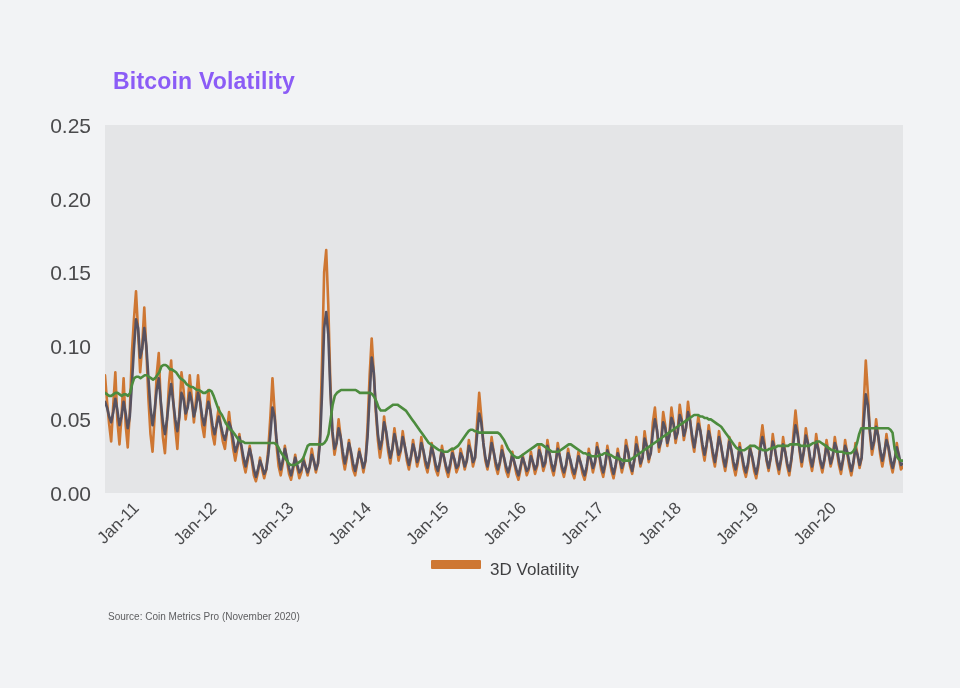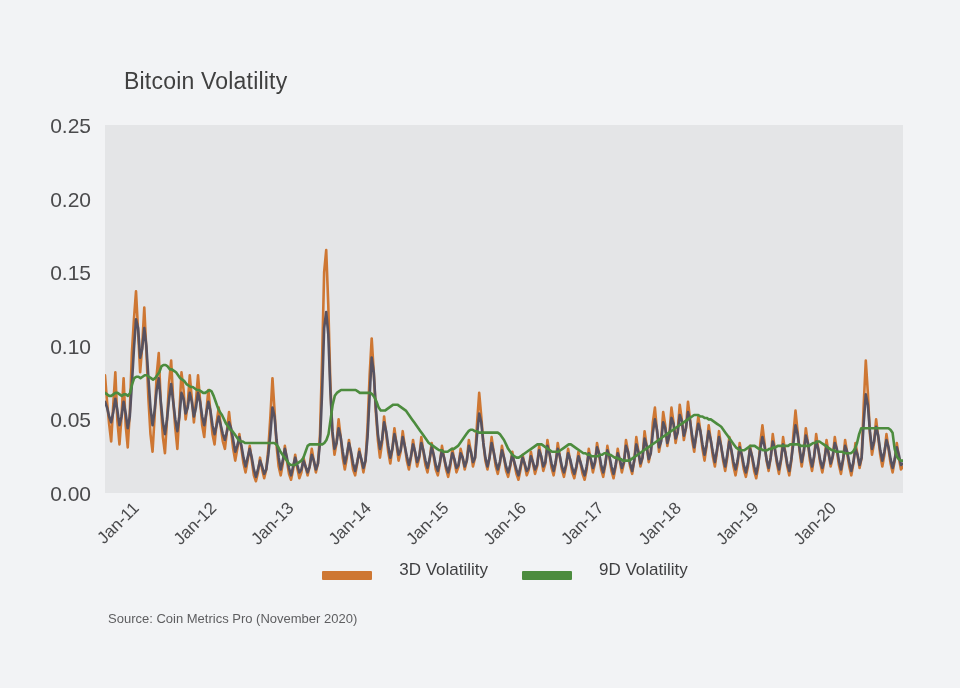--- a/index.html
+++ b/index.html
@@ -13,25 +13,25 @@
     font-family: "Liberation Sans", sans-serif;
     overflow: hidden;
   }
   #figure {
     position: relative;
     width: 960px;
     height: 688px;
   }
   #chart-title {
     position: absolute;
-    left: 124px;
+    left: 113px;
     top: 68px;
     font-size: 23px;
-    font-weight: normal;
-    color: #404040;
+    font-weight: bold;
+    color: #8b5cf6;
     letter-spacing: 0.2px;
   }
   #plot-svg {
     position: absolute;
     left: 0;
     top: 0;
   }
   .ytick-label {
     font-size: 21px;
     fill: #4A4A4C;
@@ -47,37 +47,37 @@
     left: 105px;
     top: 560px;
     width: 800px;
     display: flex;
     justify-content: center;
     align-items: center;
     gap: 34px;
   }
   .legend-entry {
     display: flex;
-    align-items: flex-end;
-    gap: 27px;
+    align-items: flex-start;
+    gap: 9px;
   }
   .legend-swatch {
     width: 50px;
     height: 9px;
     border-radius: 1px;
   }
   .legend-label {
     font-size: 17px;
     color: #3F3F41;
   }
   #source-note {
     position: absolute;
     left: 108px;
     top: 611px;
-    font-size: 13px;
+    font-size: 10px;
     color: #5E5E60;
   }
 </style>
 </head>
 <body>
 
 <div id="figure">
 
   <div id="chart-title">Bitcoin Volatility</div>
 
@@ -113,21 +113,17 @@
         <polyline points="105.00,401.74 107.07,407.62 109.13,416.46 111.20,422.34 113.27,412.04 115.34,398.79 117.40,410.57 119.47,425.29 121.54,416.46 123.61,401.74 125.67,413.51 127.74,428.23 129.81,416.46 131.88,384.07 133.94,348.74 136.01,319.30 138.08,328.14 140.15,357.58 142.21,348.74 144.28,328.14 146.35,345.80 148.41,378.18 150.48,407.62 152.55,425.29 154.62,410.57 156.68,389.96 158.75,378.18 160.82,401.74 162.89,422.34 164.95,434.12 167.02,419.40 169.09,398.79 171.16,384.07 173.22,401.74 175.29,419.40 177.36,431.18 179.42,416.46 181.49,392.90 183.56,398.79 185.63,413.51 187.69,407.62 189.76,392.90 191.83,401.74 193.90,416.46 195.96,407.62 198.03,392.90 200.10,401.74 202.17,416.46 204.23,425.29 206.30,413.51 208.37,401.74 210.44,410.57 212.50,425.29 214.57,434.12 216.64,425.29 218.70,416.46 220.77,425.29 222.84,434.12 224.91,440.01 226.97,431.18 229.04,422.34 231.11,428.23 233.18,440.01 235.24,451.78 237.31,445.90 239.38,437.06 241.45,445.90 243.51,457.67 245.58,466.50 247.65,457.67 249.72,448.84 251.78,457.67 253.85,469.45 255.92,476.81 257.98,469.45 260.05,460.62 262.12,466.50 264.19,473.86 266.25,469.45 268.32,454.73 270.39,434.12 272.46,407.62 274.52,416.46 276.59,440.01 278.66,457.67 280.73,469.45 282.79,460.62 284.86,448.84 286.93,457.67 288.99,467.98 291.06,475.34 293.13,466.50 295.20,457.67 297.26,465.03 299.33,472.39 301.40,469.45 303.47,460.62 305.53,466.50 307.60,472.39 309.67,466.50 311.74,454.73 313.80,460.62 315.87,469.45 317.94,463.56 320.01,442.95 322.07,392.90 324.14,328.14 326.21,311.94 328.27,334.02 330.34,389.96 332.41,431.18 334.48,448.84 336.54,442.95 338.61,428.23 340.68,437.06 342.75,451.78 344.81,463.56 346.88,454.73 348.95,442.95 351.02,451.78 353.08,463.56 355.15,470.92 357.22,462.09 359.28,451.78 361.35,459.14 363.42,467.98 365.49,460.62 367.55,437.06 369.62,395.85 371.69,357.58 373.76,372.30 375.82,407.62 377.89,434.12 379.96,448.84 382.03,440.01 384.09,422.34 386.16,431.18 388.23,445.90 390.30,457.67 392.36,448.84 394.43,434.12 396.50,442.95 398.56,454.73 400.63,450.31 402.70,437.06 404.77,445.90 406.83,456.20 408.90,465.03 410.97,456.20 413.04,444.42 415.10,451.78 417.17,462.09 419.24,456.20 421.31,442.95 423.37,450.31 425.44,460.62 427.51,467.98 429.58,459.14 431.64,447.37 433.71,454.73 435.78,465.03 437.84,470.92 439.91,462.09 441.98,450.31 444.05,457.67 446.11,466.50 448.18,472.39 450.25,463.56 452.32,453.26 454.38,459.14 456.45,467.98 458.52,465.03 460.59,453.26 462.65,457.67 464.72,466.50 466.79,460.62 468.85,445.90 470.92,451.78 472.99,462.09 475.06,457.67 477.12,434.12 479.19,413.51 481.26,422.34 483.33,442.95 485.39,457.67 487.46,466.50 489.53,457.67 491.60,442.95 493.66,451.78 495.73,462.09 497.80,469.45 499.87,462.09 501.93,450.31 504.00,457.67 506.07,466.50 508.13,472.39 510.20,465.03 512.27,454.73 514.34,462.09 516.40,469.45 518.47,475.34 520.54,466.50 522.61,457.67 524.67,463.56 526.74,470.92 528.81,467.98 530.88,456.20 532.94,462.09 535.01,469.45 537.08,465.03 539.15,450.31 541.21,456.20 543.28,466.50 545.35,462.09 547.41,445.90 549.48,453.26 551.55,463.56 553.62,470.92 555.68,462.09 557.75,448.84 559.82,456.20 561.89,466.50 563.95,472.39 566.02,465.03 568.09,453.26 570.16,459.14 572.22,467.98 574.29,473.86 576.36,466.50 578.42,456.20 580.49,462.09 582.56,469.45 584.63,475.34 586.69,466.50 588.76,453.26 590.83,459.14 592.90,467.98 594.96,462.09 597.03,447.37 599.10,453.26 601.17,465.03 603.23,472.39 605.30,463.56 607.37,450.31 609.44,456.20 611.50,466.50 613.57,473.86 615.64,465.03 617.70,453.26 619.77,459.14 621.84,467.98 623.91,462.09 625.97,445.90 628.04,451.78 630.11,463.56 632.18,470.92 634.24,460.62 636.31,444.42 638.38,451.78 640.45,463.56 642.51,457.67 644.58,438.54 646.65,445.90 648.72,459.14 650.78,453.26 652.85,432.65 654.92,419.40 656.98,429.70 659.05,447.37 661.12,441.48 663.19,422.34 665.25,428.23 667.32,442.95 669.39,435.59 671.46,417.93 673.52,423.82 675.59,438.54 677.66,432.65 679.73,414.98 681.79,420.87 683.86,435.59 685.93,428.23 687.99,412.04 690.06,420.87 692.13,435.59 694.20,447.37 696.26,435.59 698.33,423.82 700.40,431.18 702.47,444.42 704.53,454.73 706.60,444.42 708.67,431.18 710.74,440.01 712.80,451.78 714.87,462.09 716.94,450.31 719.01,437.06 721.07,445.90 723.14,457.67 725.21,466.50 727.27,454.73 729.34,441.48 731.41,450.31 733.48,462.09 735.54,469.45 737.61,460.62 739.68,447.37 741.75,454.73 743.81,465.03 745.88,472.39 747.95,463.56 750.02,448.84 752.08,456.20 754.15,466.50 756.22,473.86 758.28,463.56 760.35,448.84 762.42,437.06 764.49,445.90 766.55,459.14 768.62,467.98 770.69,457.67 772.76,441.48 774.82,448.84 776.89,460.62 778.96,469.45 781.03,459.14 783.09,444.42 785.16,451.78 787.23,463.56 789.30,470.92 791.36,459.14 793.43,442.95 795.50,425.29 797.56,434.12 799.63,448.84 801.70,462.09 803.77,451.78 805.83,435.59 807.90,442.95 809.97,456.20 812.04,466.50 814.10,456.20 816.17,441.48 818.24,448.84 820.31,460.62 822.37,467.98 824.44,459.14 826.51,445.90 828.58,453.26 830.64,463.56 832.71,456.20 834.78,442.95 836.84,448.84 838.91,460.62 840.98,469.45 843.05,459.14 845.11,445.90 847.18,451.78 849.25,462.09 851.32,470.92 853.38,462.09 855.45,448.84 857.52,454.73 859.59,465.03 861.65,457.67 863.72,422.34 865.79,394.38 867.85,404.68 869.92,431.18 871.99,448.84 874.06,441.48 876.12,426.76 878.19,435.59 880.26,450.31 882.33,460.62 884.39,451.78 886.46,440.01 888.53,447.37 890.60,459.14 892.66,467.98 894.73,459.14 896.80,447.37 898.87,454.73 900.93,465.03 903.00,463.56" fill="none" stroke="#575260" stroke-width="2.6" stroke-linejoin="round" stroke-linecap="round" clip-path="url(#plotclip)"></polyline>
         <polyline points="105.00,392.90 107.09,394.38 109.18,395.85 111.27,395.85 113.36,394.38 115.45,392.90 117.53,392.90 119.62,394.38 121.71,395.85 123.80,394.38 125.89,394.38 127.98,395.85 130.07,392.90 132.16,384.07 134.25,378.18 136.34,376.71 138.42,376.71 140.51,378.18 142.60,376.71 144.69,375.24 146.78,375.24 148.87,376.71 150.96,378.18 153.05,379.66 155.14,378.18 157.23,375.24 159.31,372.30 161.40,366.41 163.49,364.94 165.58,364.94 167.67,366.41 169.76,369.35 171.85,369.35 173.94,370.82 176.03,372.30 178.12,375.24 180.20,378.18 182.29,379.66 184.38,381.13 186.47,384.07 188.56,385.54 190.65,387.02 192.74,387.02 194.83,388.49 196.92,389.96 199.01,389.96 201.09,391.43 203.18,392.90 205.27,392.90 207.36,391.43 209.45,389.96 211.54,391.43 213.63,395.85 215.72,401.74 217.81,407.62 219.90,412.04 221.98,414.98 224.07,419.40 226.16,423.82 228.25,426.76 230.34,429.70 232.43,431.18 234.52,434.12 236.61,437.06 238.70,440.01 240.79,441.48 242.87,441.48 244.96,442.95 247.05,442.95 249.14,442.95 251.23,442.95 253.32,442.95 255.41,442.95 257.50,442.95 259.59,442.95 261.68,442.95 263.76,442.95 265.85,442.95 267.94,442.95 270.03,442.95 272.12,442.95 274.21,442.95 276.30,444.42 278.39,447.37 280.48,451.78 282.57,454.73 284.65,457.67 286.74,460.62 288.83,463.56 290.92,465.03 293.01,465.03 295.10,465.03 297.19,463.56 299.28,462.09 301.37,460.62 303.46,457.67 305.54,451.78 307.63,445.90 309.72,444.42 311.81,444.42 313.90,444.42 315.99,444.42 318.08,444.42 320.17,444.42 322.26,444.42 324.35,442.95 326.43,440.01 328.52,434.12 330.61,419.40 332.70,404.68 334.79,395.85 336.88,392.90 338.97,391.43 341.06,389.96 343.15,389.96 345.24,389.96 347.32,389.96 349.41,389.96 351.50,389.96 353.59,389.96 355.68,389.96 357.77,391.43 359.86,392.90 361.95,392.90 364.04,392.90 366.13,392.90 368.21,392.90 370.30,392.90 372.39,394.38 374.48,397.32 376.57,401.74 378.66,407.62 380.75,410.57 382.84,410.57 384.93,410.57 387.02,409.10 389.10,407.62 391.19,406.15 393.28,404.68 395.37,404.68 397.46,404.68 399.55,406.15 401.64,407.62 403.73,409.10 405.82,410.57 407.91,413.51 409.99,416.46 412.08,419.40 414.17,422.34 416.26,425.29 418.35,428.23 420.44,431.18 422.53,434.12 424.62,437.06 426.71,440.01 428.80,442.95 430.88,444.42 432.97,445.90 435.06,447.37 437.15,448.84 439.24,450.31 441.33,450.31 443.42,451.78 445.51,451.78 447.60,451.78 449.69,450.31 451.77,448.84 453.86,448.84 455.95,447.37 458.04,445.90 460.13,442.95 462.22,440.01 464.31,437.06 466.40,434.12 468.49,431.18 470.58,429.70 472.66,429.70 474.75,431.18 476.84,431.18 478.93,432.65 481.02,432.65 483.11,432.65 485.20,432.65 487.29,432.65 489.38,432.65 491.47,432.65 493.55,432.65 495.64,432.65 497.73,432.65 499.82,434.12 501.91,437.06 504.00,440.01 506.09,444.42 508.18,448.84 510.27,451.78 512.36,454.73 514.45,456.20 516.53,457.67 518.62,457.67 520.71,456.20 522.80,454.73 524.89,453.26 526.98,451.78 529.07,450.31 531.16,448.84 533.25,447.37 535.34,445.90 537.42,444.42 539.51,444.42 541.60,444.42 543.69,445.90 545.78,447.37 547.87,448.84 549.96,450.31 552.05,451.78 554.14,451.78 556.23,451.78 558.31,451.78 560.40,450.31 562.49,448.84 564.58,447.37 566.67,445.90 568.76,444.42 570.85,444.42 572.94,445.90 575.03,447.37 577.12,448.84 579.20,450.31 581.29,451.78 583.38,453.26 585.47,453.26 587.56,454.73 589.65,454.73 591.74,456.20 593.83,456.20 595.92,456.20 598.01,456.20 600.09,454.73 602.18,454.73 604.27,453.26 606.36,453.26 608.45,454.73 610.54,454.73 612.63,456.20 614.72,457.67 616.81,457.67 618.90,459.14 620.98,459.14 623.07,460.62 625.16,460.62 627.25,460.62 629.34,460.62 631.43,459.14 633.52,457.67 635.61,456.20 637.70,454.73 639.79,453.26 641.87,451.78 643.96,450.31 646.05,448.84 648.14,447.37 650.23,445.90 652.32,444.42 654.41,442.95 656.50,441.48 658.59,440.01 660.68,438.54 662.76,437.06 664.85,435.59 666.94,434.12 669.03,432.65 671.12,431.18 673.21,429.70 675.30,428.23 677.39,426.76 679.48,425.29 681.57,423.82 683.65,422.34 685.74,420.87 687.83,419.40 689.92,417.93 692.01,416.46 694.10,414.98 696.19,414.98 698.28,414.98 700.37,416.46 702.46,416.46 704.54,417.93 706.63,417.93 708.72,419.40 710.81,419.40 712.90,420.87 714.99,422.34 717.08,423.82 719.17,425.29 721.26,426.76 723.35,429.70 725.43,432.65 727.52,435.59 729.61,438.54 731.70,441.48 733.79,444.42 735.88,447.37 737.97,448.84 740.06,450.31 742.15,450.31 744.24,450.31 746.32,448.84 748.41,447.37 750.50,445.90 752.59,445.90 754.68,445.90 756.77,447.37 758.86,448.84 760.95,448.84 763.04,450.31 765.13,450.31 767.21,450.31 769.30,448.84 771.39,448.84 773.48,447.37 775.57,447.37 777.66,445.90 779.75,445.90 781.84,445.90 783.93,445.90 786.02,445.90 788.10,445.90 790.19,444.42 792.28,444.42 794.37,444.42 796.46,444.42 798.55,444.42 800.64,445.90 802.73,445.90 804.82,445.90 806.91,445.90 808.99,445.90 811.08,444.42 813.17,442.95 815.26,442.95 817.35,441.48 819.44,441.48 821.53,442.95 823.62,444.42 825.71,445.90 827.80,447.37 829.88,448.84 831.97,450.31 834.06,450.31 836.15,451.78 838.24,451.78 840.33,451.78 842.42,451.78 844.51,453.26 846.60,453.26 848.69,453.26 850.77,453.26 852.86,451.78 854.95,448.84 857.04,442.95 859.13,434.12 861.22,428.23 863.31,428.23 865.40,428.23 867.49,428.23 869.58,428.23 871.66,428.23 873.75,428.23 875.84,428.23 877.93,428.23 880.02,428.23 882.11,428.23 884.20,428.23 886.29,428.23 888.38,428.23 890.47,429.70 892.55,432.65 894.64,448.84 896.73,456.20 898.82,459.14 900.91,460.62 903.00,460.62" fill="none" stroke="#4C8C3E" stroke-width="2.6" stroke-linejoin="round" stroke-linecap="round" clip-path="url(#plotclip)"></polyline>
       </g>
   </svg>
 
   <div id="legend">
       <div class="legend-entry">
         <span class="legend-swatch" style="background: rgb(206, 119, 51);"></span>
         <span class="legend-label">3D Volatility</span>
       </div>
-      <div class="legend-entry">
-        <span class="legend-swatch" style="background: rgb(76, 140, 62);"></span>
-        <span class="legend-label">9D Volatility</span>
-      </div>
     </div>
 
   <div id="source-note">Source: Coin Metrics Pro (November 2020)</div>
 
 </div>
 
 </body></html>

